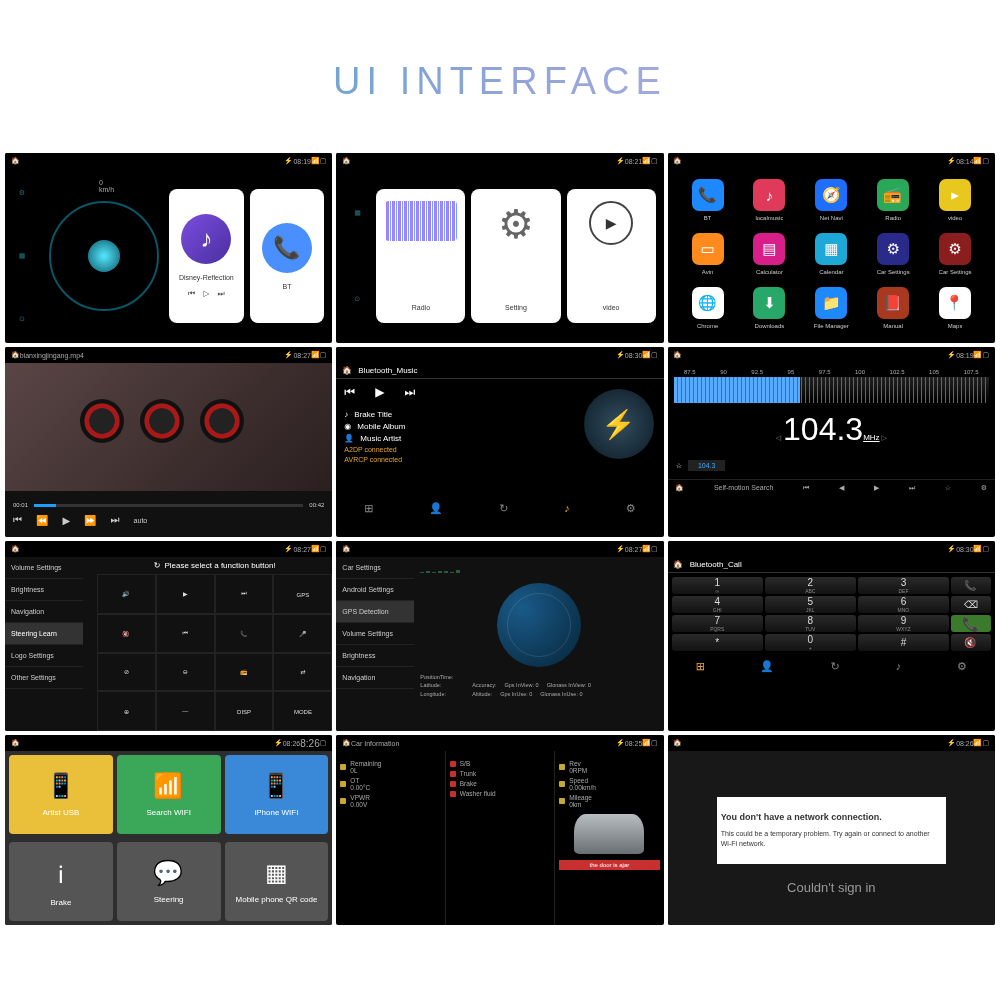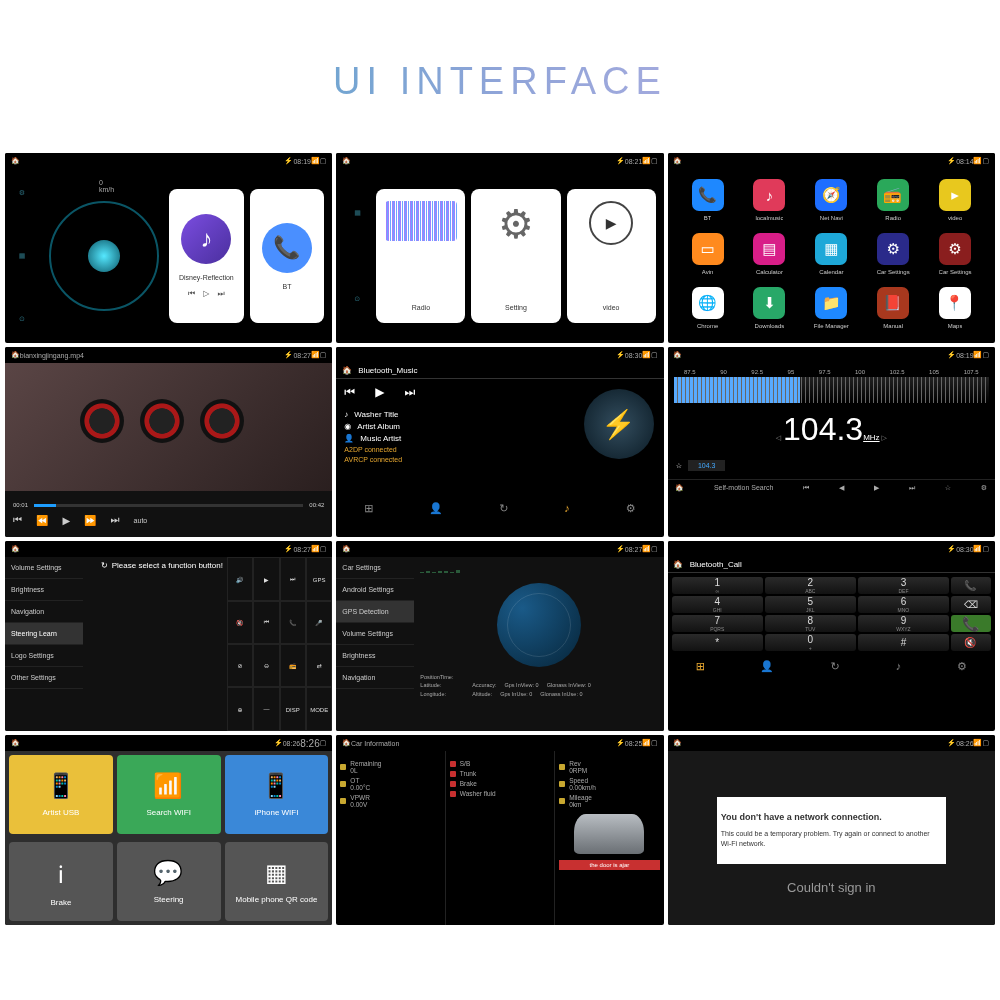--- a/index.html
+++ b/index.html
@@ -70,21 +70,21 @@
 .p6-mhz { font-size: 8px; text-decoration: underline; }
 .p6-preset { display: flex; align-items: center; gap: 6px; font-size: 7px; padding: 2px 8px; }
 .p6-preset-box { background: #222; padding: 2px 10px; color: #4af; }
 .p6-foot { display: flex; align-items: center; justify-content: space-between; padding: 4px 8px; font-size: 7px; color: #aaa; border-top: 1px solid #222; margin-top: 6px; }
 
 
 .p7-body { display: flex; background: #111; }
 .p7-side { width: 78px; }
 .p7-side-item { padding: 7px 6px; font-size: 7px; color: #ccc; border-bottom: 1px solid #222; }
 .p7-side-item.active { background: #333; color: #fff; }
-.p7-main { flex: 1; display: flex; flex-direction: row; padding-left: 14px; }
+.p7-main { flex: 1; display: flex; flex-direction: column; padding-left: 14px; }
 .p7-hint { text-align: center; padding: 4px; font-size: 8px; }
 .p7-grid { flex: 1; display: grid; grid-template-columns: repeat(4, 1fr); }
 .p7-cell { display: flex; align-items: center; justify-content: center; border: 1px solid #222; color: #ddd; font-size: 10px; flex-direction: column; gap: 2px; }
 .p7-cell span:last-child { font-size: 6px; }
 
 
 .p8-body { display: flex; background: #111; }
 .p8-side-item { padding: 7px 6px; font-size: 7px; color: #ccc; border-bottom: 1px solid #222; }
 .p8-side-item.active { background: #333; }
 .p8-main { flex: 1; padding: 6px; }
@@ -336,25 +336,25 @@
       </div>
   <div class="p5-main">
     <div class="p5-info">
       <div class="p5-playbar" style="justify-content:flex-start;gap:20px;border:0;padding:0 0 8px">
             <span>⏮</span>
             <span>▶</span>
             <span>⏭</span>
           </div>
       <div class="p5-info-row">
             <span>♪</span>
-            <span>Washer Title</span>
+            <span>Brake Title</span>
           </div>
       <div class="p5-info-row">
             <span>◉</span>
-            <span>Artist Album</span>
+            <span>Mobile Album</span>
           </div>
       <div class="p5-info-row">
             <span>👤</span>
             <span>Music Artist</span>
           </div>
       <div class="p5-info-row" style="color:#e8a830;font-size:7px">
             <span>A2DP connected</span>
           </div>
       <div class="p5-info-row" style="color:#e8a830;font-size:7px">
             <span>AVRCP connected</span>

